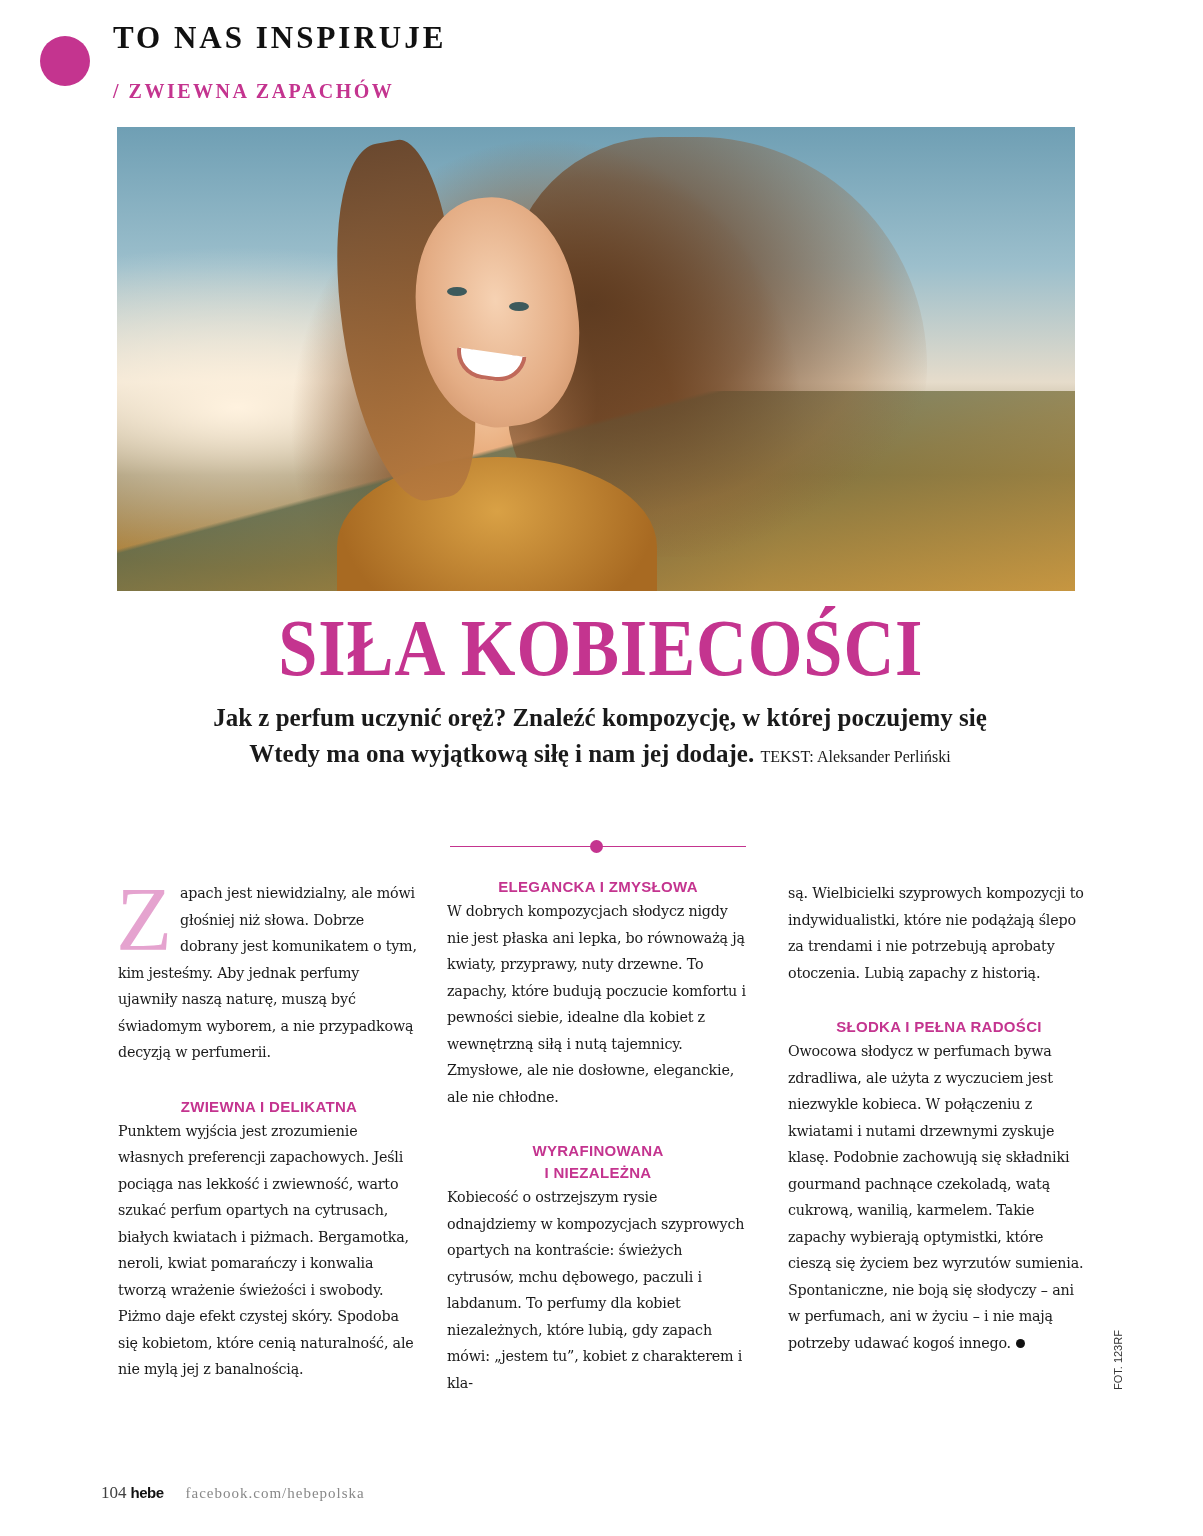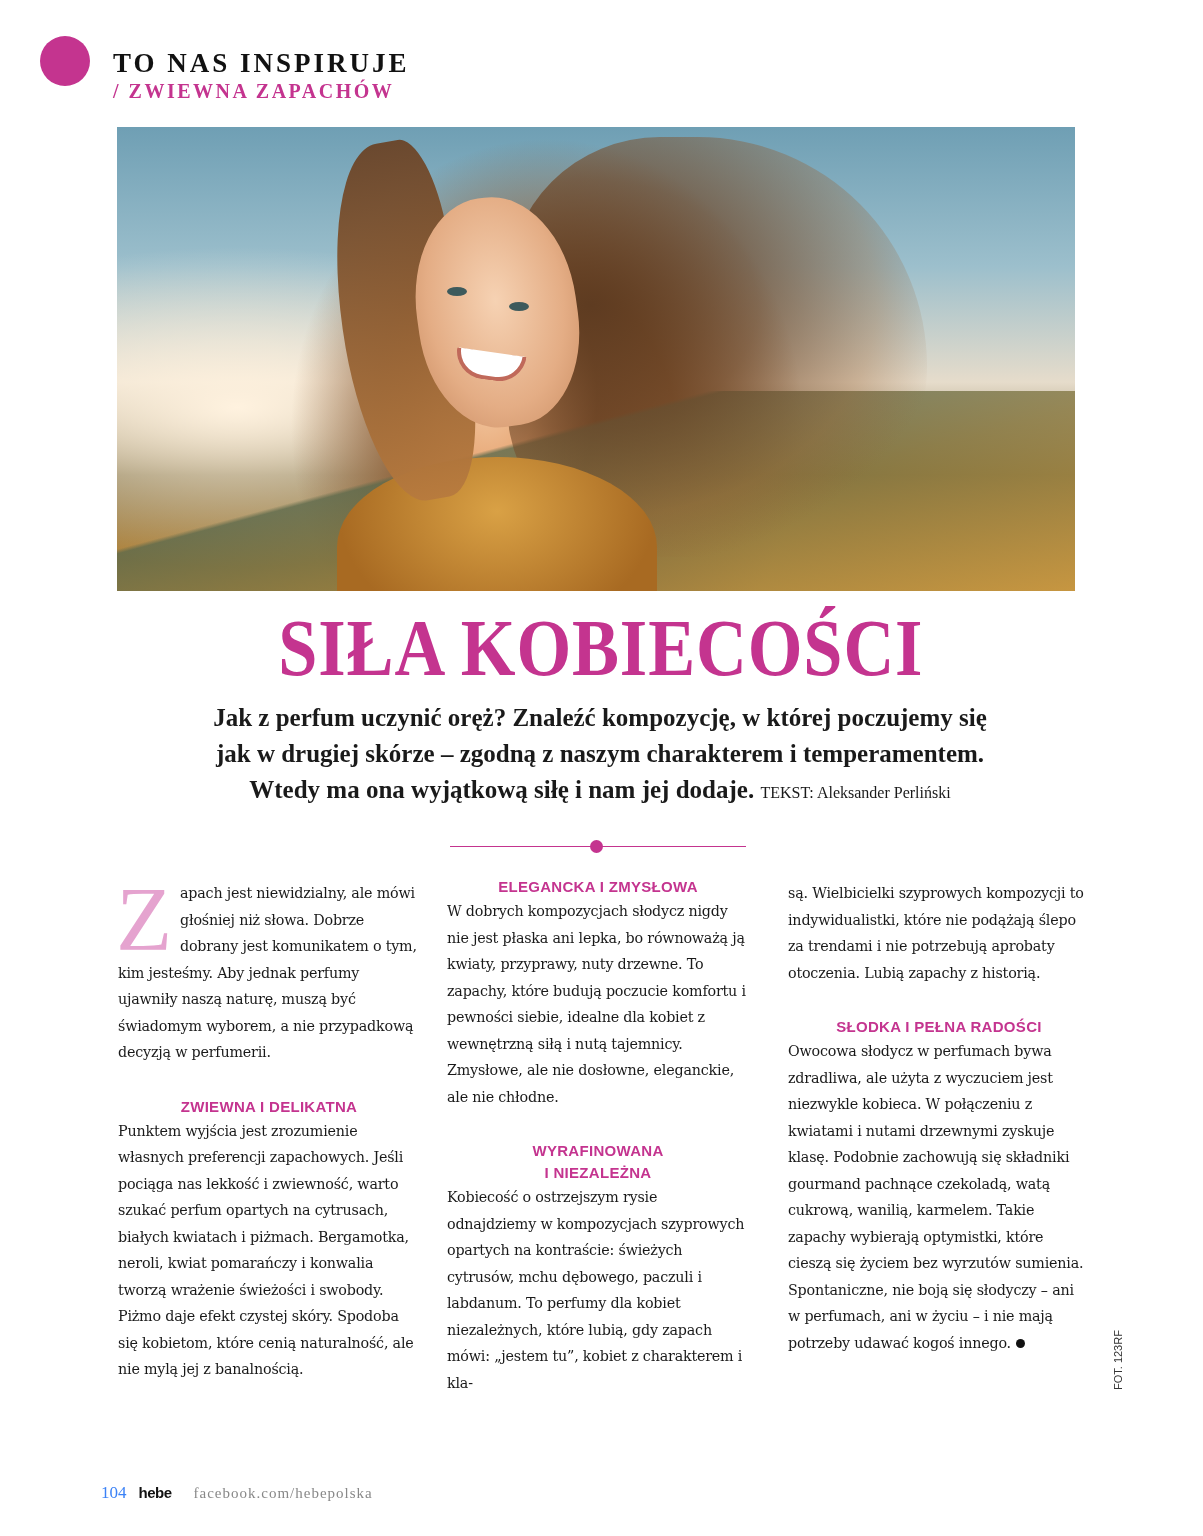--- a/index.html
+++ b/index.html
@@ -1,20 +1,20 @@
 <!DOCTYPE html>
 <html><head>
 <meta charset="utf-8">
 <style>
   * { box-sizing: border-box; margin: 0; padding: 0; }
   html, body { width: 1203px; height: 1536px; background: #ffffff; overflow: hidden; }
   body { position: relative; font-family: "DejaVu Serif", serif; color: #1a1a1a; }
 
   .section-dot { position: absolute; left: 40px; top: 36px; width: 50px; height: 50px; border-radius: 50%; background: #c4348f; }
-  .section-title { position: absolute; left: 113px; top: 48px; font-family: "Liberation Serif", serif; font-weight: bold; font-size: 27px; letter-spacing: 3px; color: #111; }
+  .section-title { position: absolute; left: 113px; top: 20px; font-family: "Liberation Serif", serif; font-weight: bold; font-size: 31px; letter-spacing: 3px; color: #111; }
   .section-sub { position: absolute; left: 113px; top: 80px; font-family: "Liberation Serif", serif; font-weight: bold; font-size: 20px; letter-spacing: 2.5px; color: #c4348f; }
 
   .hero { position: absolute; left: 117px; top: 127px; width: 958px; height: 464px; overflow: hidden;
     background:
       radial-gradient(ellipse 110px 150px at 370px 270px, #f3c9a3 0%, #e8a978 45%, rgba(232,169,120,0) 100%),
       radial-gradient(ellipse 320px 360px at 430px 300px, #6e4426 0%, #8a5a32 40%, rgba(138,90,50,0) 80%),
       radial-gradient(ellipse 380px 160px at 120px 280px, #fff2df 0%, rgba(255,242,223,0) 100%),
       linear-gradient(180deg, #6f9fb4 0%, #9cbfcc 30%, #e6dccb 55%, #7a6a3e 75%, #c48a34 100%);
   }
   .hero .hill { position: absolute; left: -20px; right: -20px; bottom: 0; height: 200px;
@@ -46,21 +46,21 @@
   .col .subhead { margin: 0; }
 
   .dropcap { float: left; font-family: "Liberation Serif", serif; font-size: 92px; line-height: 70px; color: #e5a3cf; margin: 4px 8px 0 -2px; height: 74px; }
   .gap-30 { height: 30px; }
 
   .end-bullet { display: inline-block; width: 9px; height: 9px; border-radius: 50%; background: #111; margin-left: 5px; vertical-align: middle; }
 
   .photo-credit { position: absolute; left: 1112px; top: 1390px; font-family: "Liberation Sans", sans-serif; font-size: 11px; color: #333; transform: rotate(-90deg); transform-origin: left top; white-space: nowrap; }
 
   .footer { position: absolute; left: 101px; top: 1483px; display: flex; align-items: baseline; gap: 0; }
-  .footer .page-num { font-family: "Liberation Serif", serif; font-size: 17px; color: #3b82f6; margin-right: 12px; }
+  .footer .page-num { font-family: "Liberation Serif", serif; font-size: 17px; color: #404040; margin-right: 4px; }
   .footer .brand { font-family: "Liberation Sans", sans-serif; font-weight: bold; font-size: 15px; color: #111; letter-spacing: -0.5px; margin-right: 22px; }
   .footer .fb { font-family: "Liberation Serif", serif; font-size: 15px; color: #888; letter-spacing: 1px; }
 </style>
 </head>
 <body>
 
 <div class="section-dot"></div>
 <div class="section-title">TO NAS INSPIRUJE</div>
 <div class="section-sub">/ ZWIEWNA ZAPACHÓW</div>
 
@@ -72,21 +72,20 @@
   <div class="face"></div>
   <div class="eye" style="left:330px;top:160px;"></div>
   <div class="eye" style="left:392px;top:175px;"></div>
   <div class="smile"></div>
 </div>
 
 <h1 class="headline">SIŁA KOBIECOŚCI</h1>
 
 <div class="lead">
   <div>Jak z perfum uczynić oręż? Znaleźć kompozycję, w której poczujemy się</div>
-  <div>jak w drugiej skórze – zgodną z naszym charakterem i temperamentem.</div>
   <div><span>Wtedy ma ona wyjątkową siłę i nam jej dodaje.</span> <span class="credit">TEKST: Aleksander Perliński</span></div>
 </div>
 
 <div class="divider"></div>
 <div class="divider-dot"></div>
 
 <div class="col col1">
   <p><span class="dropcap">Z</span><span>apach jest niewidzialny, ale mówi głośniej niż słowa. Dobrze dobrany jest komunikatem o tym, kim jesteśmy. Aby jednak perfumy ujawniły naszą naturę, muszą być świadomym wyborem, a nie przypadkową decyzją w perfumerii.</span></p>
   <div class="gap-30"></div>
   <h3 class="subhead">ZWIEWNA I DELIKATNA</h3>

